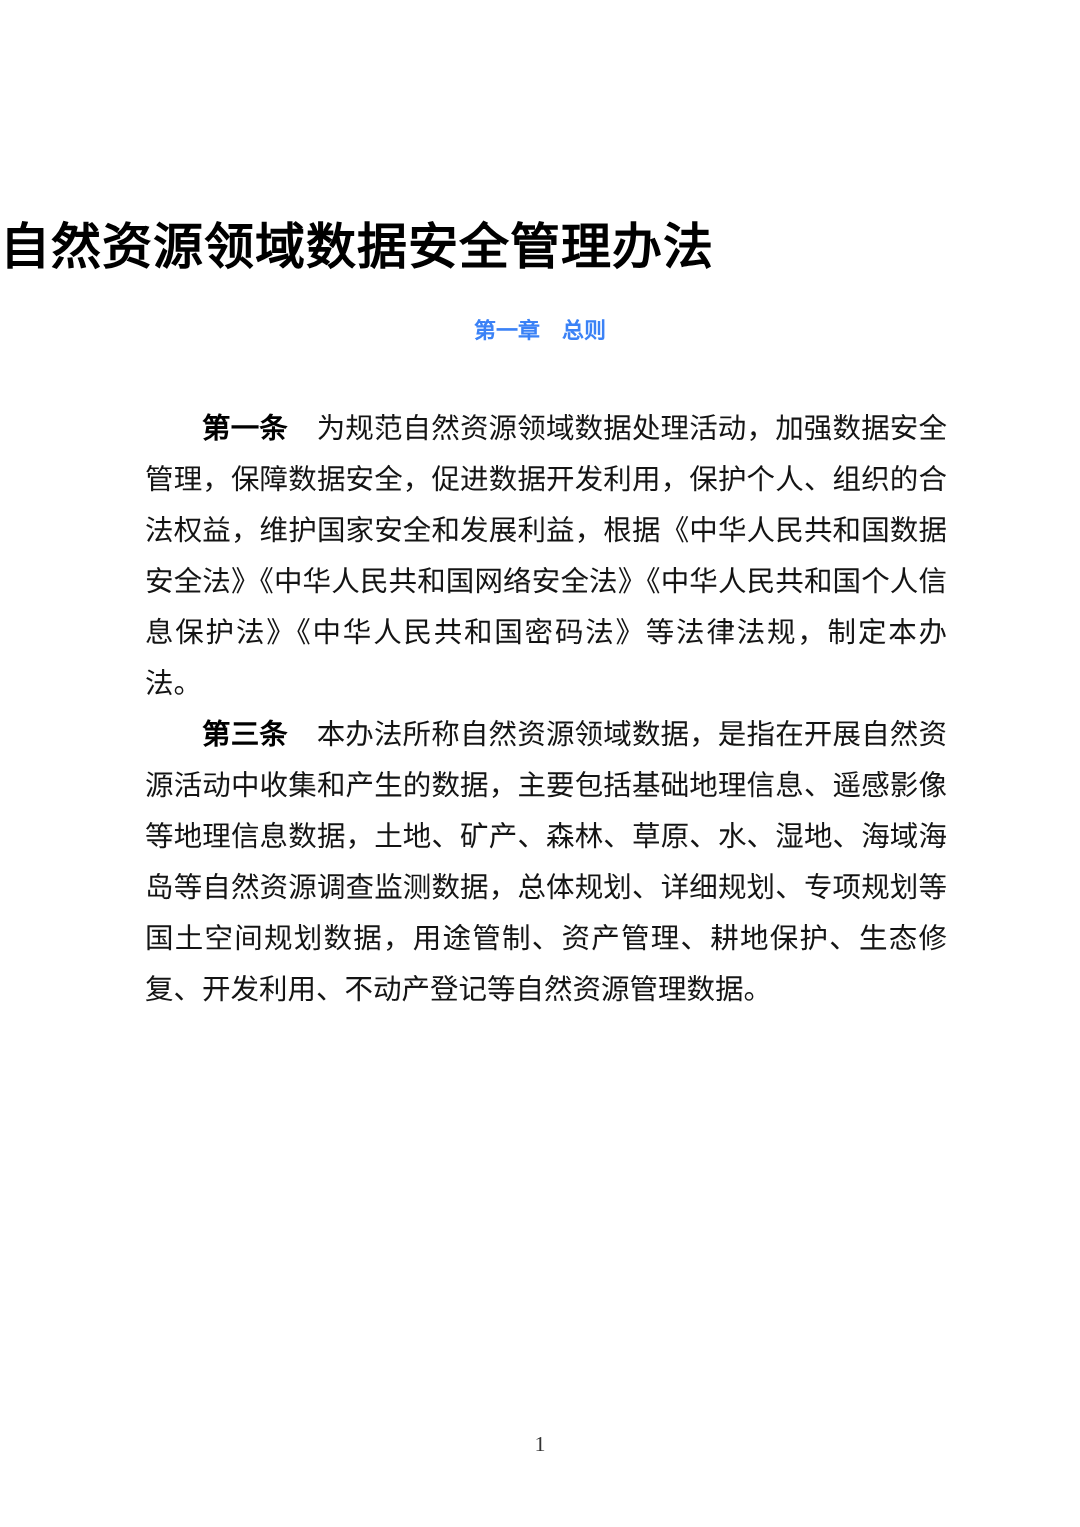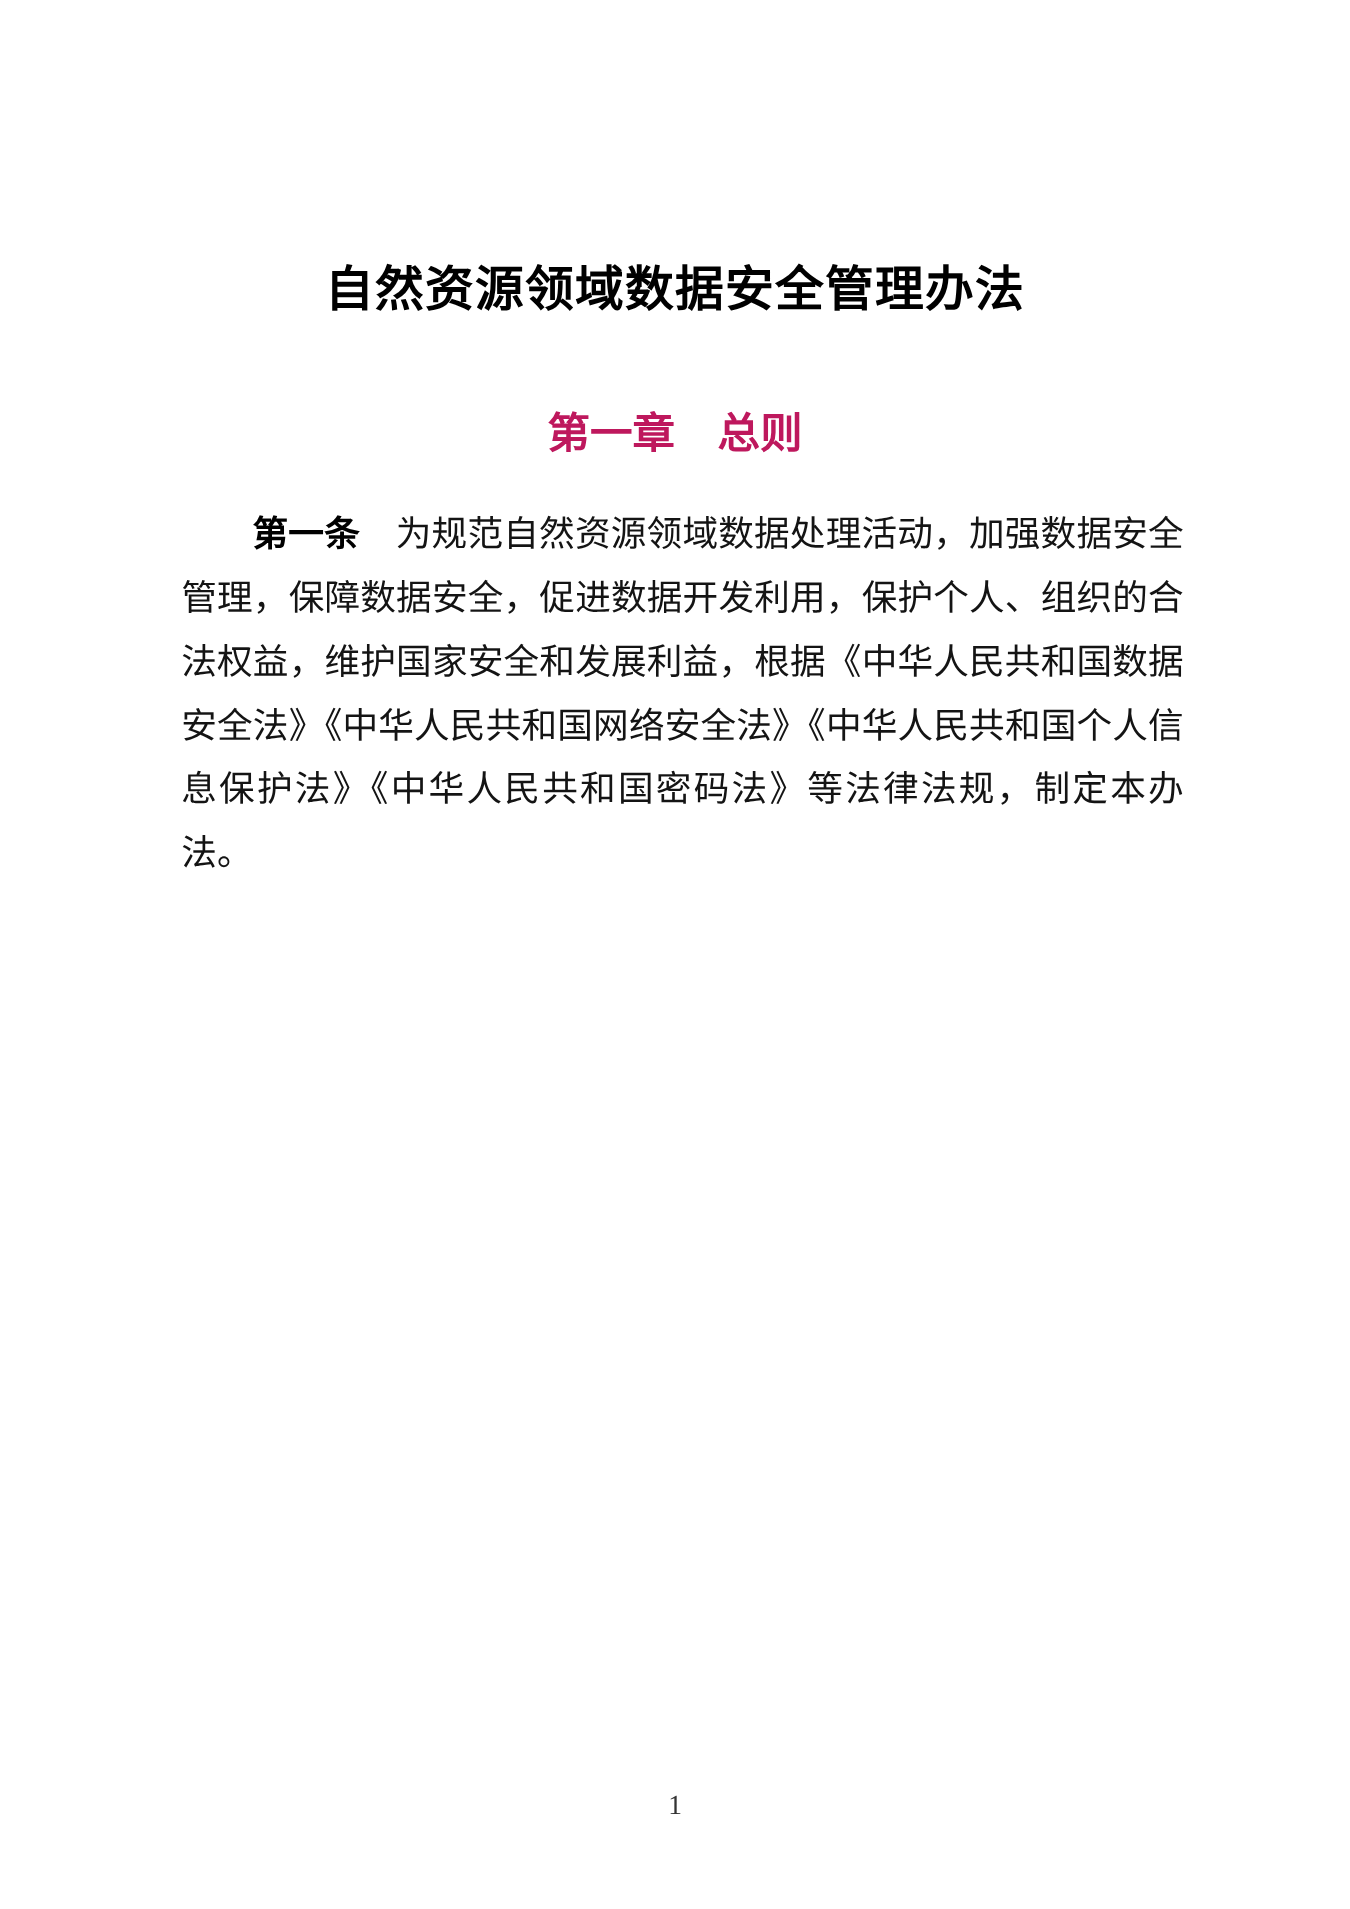--- a/index.html
+++ b/index.html
@@ -14,38 +14,37 @@
     background: #ffffff;
     overflow: hidden;
     font-family: "Liberation Serif", serif;
     color: #141414;
   }
   .doc-title {
     position: absolute;
     top: 186px;
     left: 0;
     width: 100%;
-    text-align: center;
     font-family: "Liberation Sans", sans-serif;
     font-weight: 700;
-    font-size: 39px;
+    font-size: 50px;
     letter-spacing: 1px;
     color: #000000;
     line-height: 1.1;
   }
   .chapter-heading {
     position: absolute;
     top: 301px;
     left: 0;
     width: 100%;
     text-align: center;
     font-family: "Liberation Sans", sans-serif;
     font-weight: 700;
-    font-size: 34px;
-    color: #be185d;
+    font-size: 22px;
+    color: #3b82f6;
     line-height: 1.1;
   }
   .doc-body {
     position: absolute;
     top: 403px;
     left: 145px;
     width: 802px;
     font-size: 28.5px;
     line-height: 51px;
     text-align: justify;
@@ -78,20 +77,21 @@
 
   <h1 class="doc-title">自然资源领域数据安全管理办法</h1>
 
   <h2 class="chapter-heading">第一章　总则</h2>
 
   <div class="doc-body">
 
     <p><span class="article-lead">第一条　</span><span>为规范自然资源领域数据处理活动，加强数据安全管理，保障数据安全，促进数据开发利用，保护个人、组织的合法权益，维护国家安全和发展利益，根据《中华人民共和国数据安全法》《中华人民共和国网络安全法》《中华人民共和国个人信息保护法》《中华人民共和国密码法》等法律法规，制定本办法。</span></p>
 
 
+    <p><span class="article-lead">第三条　</span><span>本办法所称自然资源领域数据，是指在开展自然资源活动中收集和产生的数据，主要包括基础地理信息、遥感影像等地理信息数据，土地、矿产、森林、草原、水、湿地、海域海岛等自然资源调查监测数据，总体规划、详细规划、专项规划等国土空间规划数据，用途管制、资产管理、耕地保护、生态修复、开发利用、不动产登记等自然资源管理数据。</span></p>
 
 
 
   </div>
 
   <div class="page-number">1</div>
 
 </div>
 
 </body></html>

